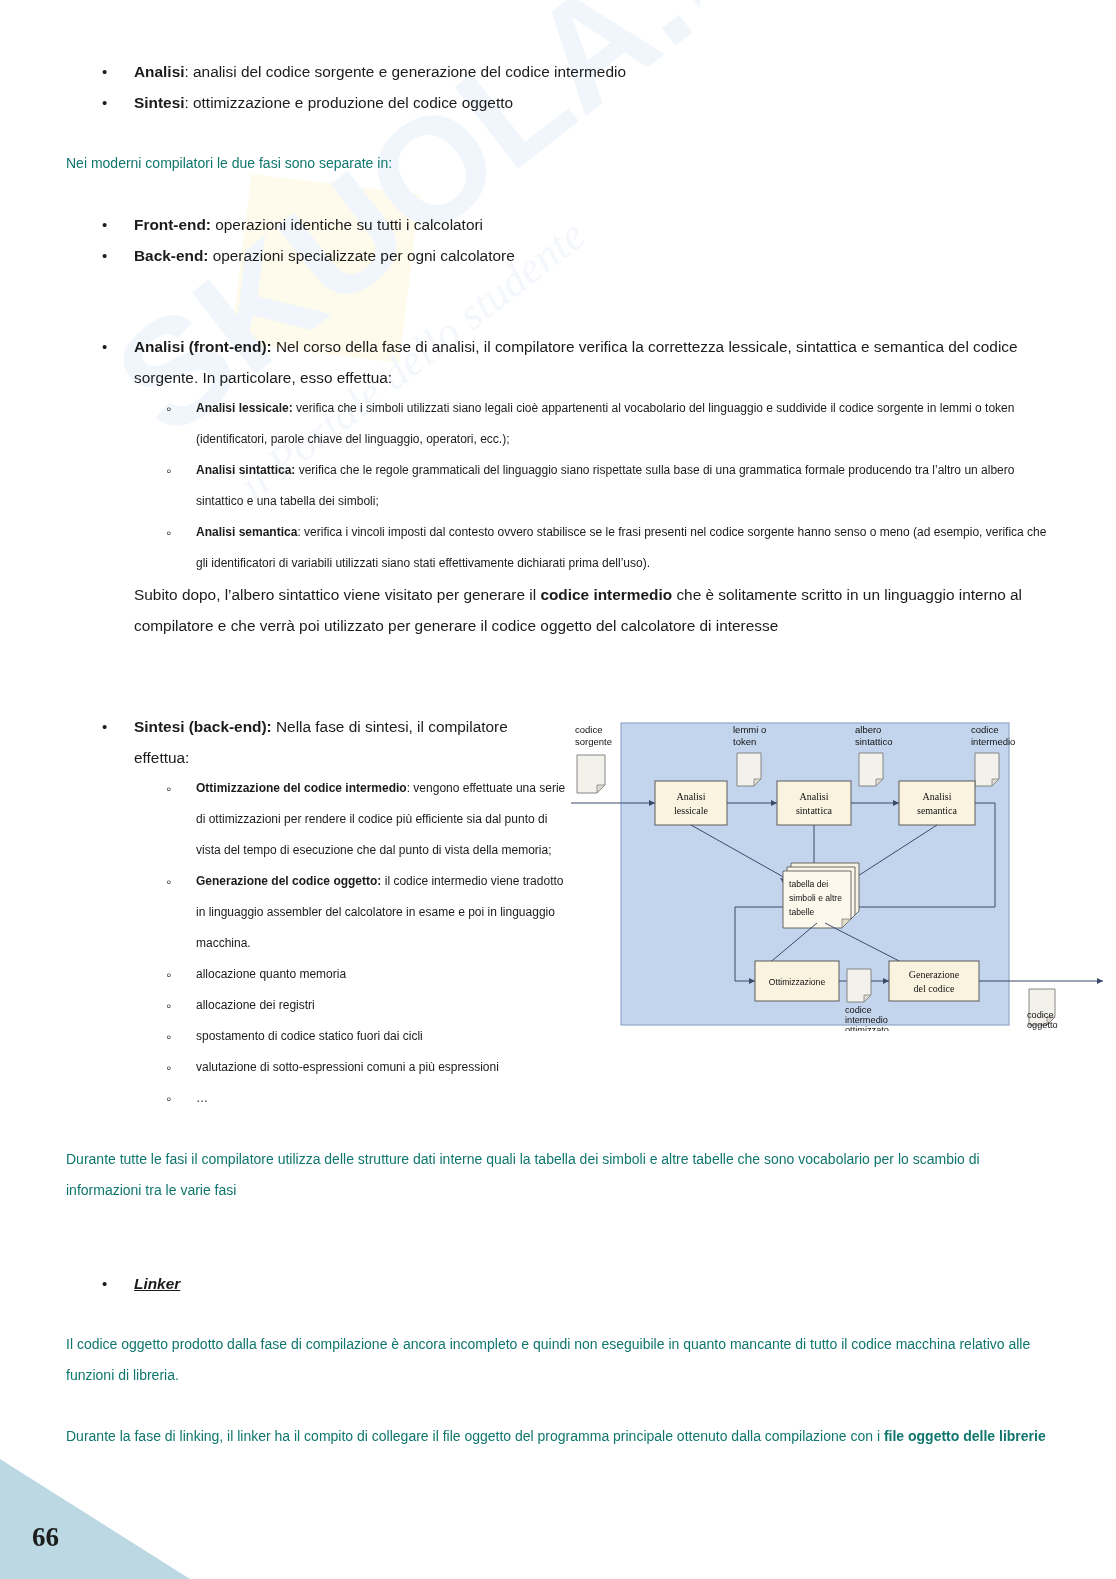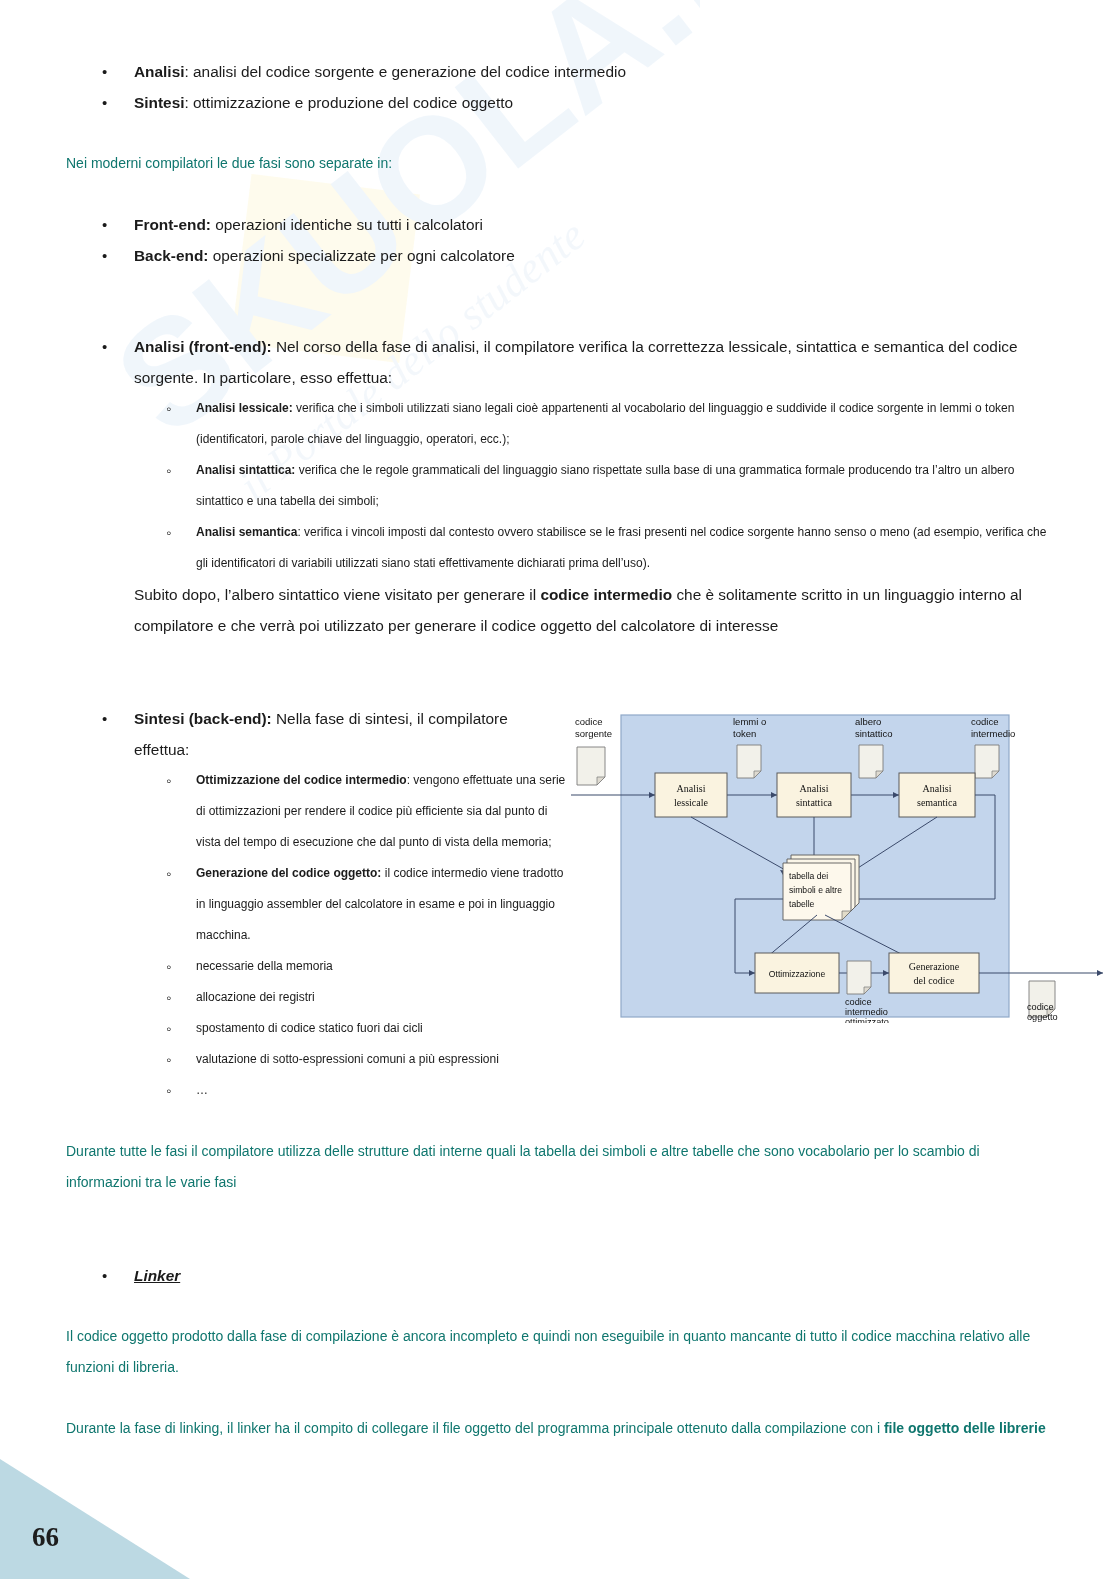--- a/index.html
+++ b/index.html
@@ -75,21 +75,21 @@
   ul.lvl2 > li::before {
     content:"\25E6";
     position:absolute; left:32px; top:0;
     font-size:15px;
   }
 
   .cont-line { padding-left:68px; font-size:15.4px; line-height:31px; }
 
   
   #midblock { position:relative; }
-  #mid-left { width:500px; }
+  #mid-left { width:500px;margin-top:8px; }
 
   .linker-head {
     font-weight:bold; font-style:italic; text-decoration:underline;
   }
 
   
   #diagram {
     position:absolute;
     left:493px; top:0;
     width:570px; height:320px;
@@ -143,21 +143,21 @@
   <div id="midblock">
     <div id="mid-left">
       <ul class="lvl1">
         <li>
           <b>Sintesi (back-end):</b><span>  Nella fase di sintesi, il compilatore effettua:</span>
           <ul class="lvl2">
             <li><b>Ottimizzazione del codice intermedio</b><span>: vengono effettuate una serie di ottimizzazioni per rendere il codice più efficiente sia dal punto di vista del tempo di esecuzione che dal punto di vista della memoria;</span></li>
             <li><b> Generazione del codice oggetto:</b><span> il codice intermedio viene tradotto in linguaggio assembler del calcolatore in esame e poi in linguaggio macchina.</span></li>
           </ul>
           <ul class="lvl2">
-            <li>necessarie della memoria</li>
+            <li>allocazione quanto memoria</li>
             <li> allocazione dei registri</li>
             <li>spostamento di codice statico fuori dai cicli</li>
             <li> valutazione di sotto-espressioni comuni a più espressioni</li>
             <li>…</li>
           </ul>
         </li>
       </ul>
     </div>
 
     <div id="diagram">

